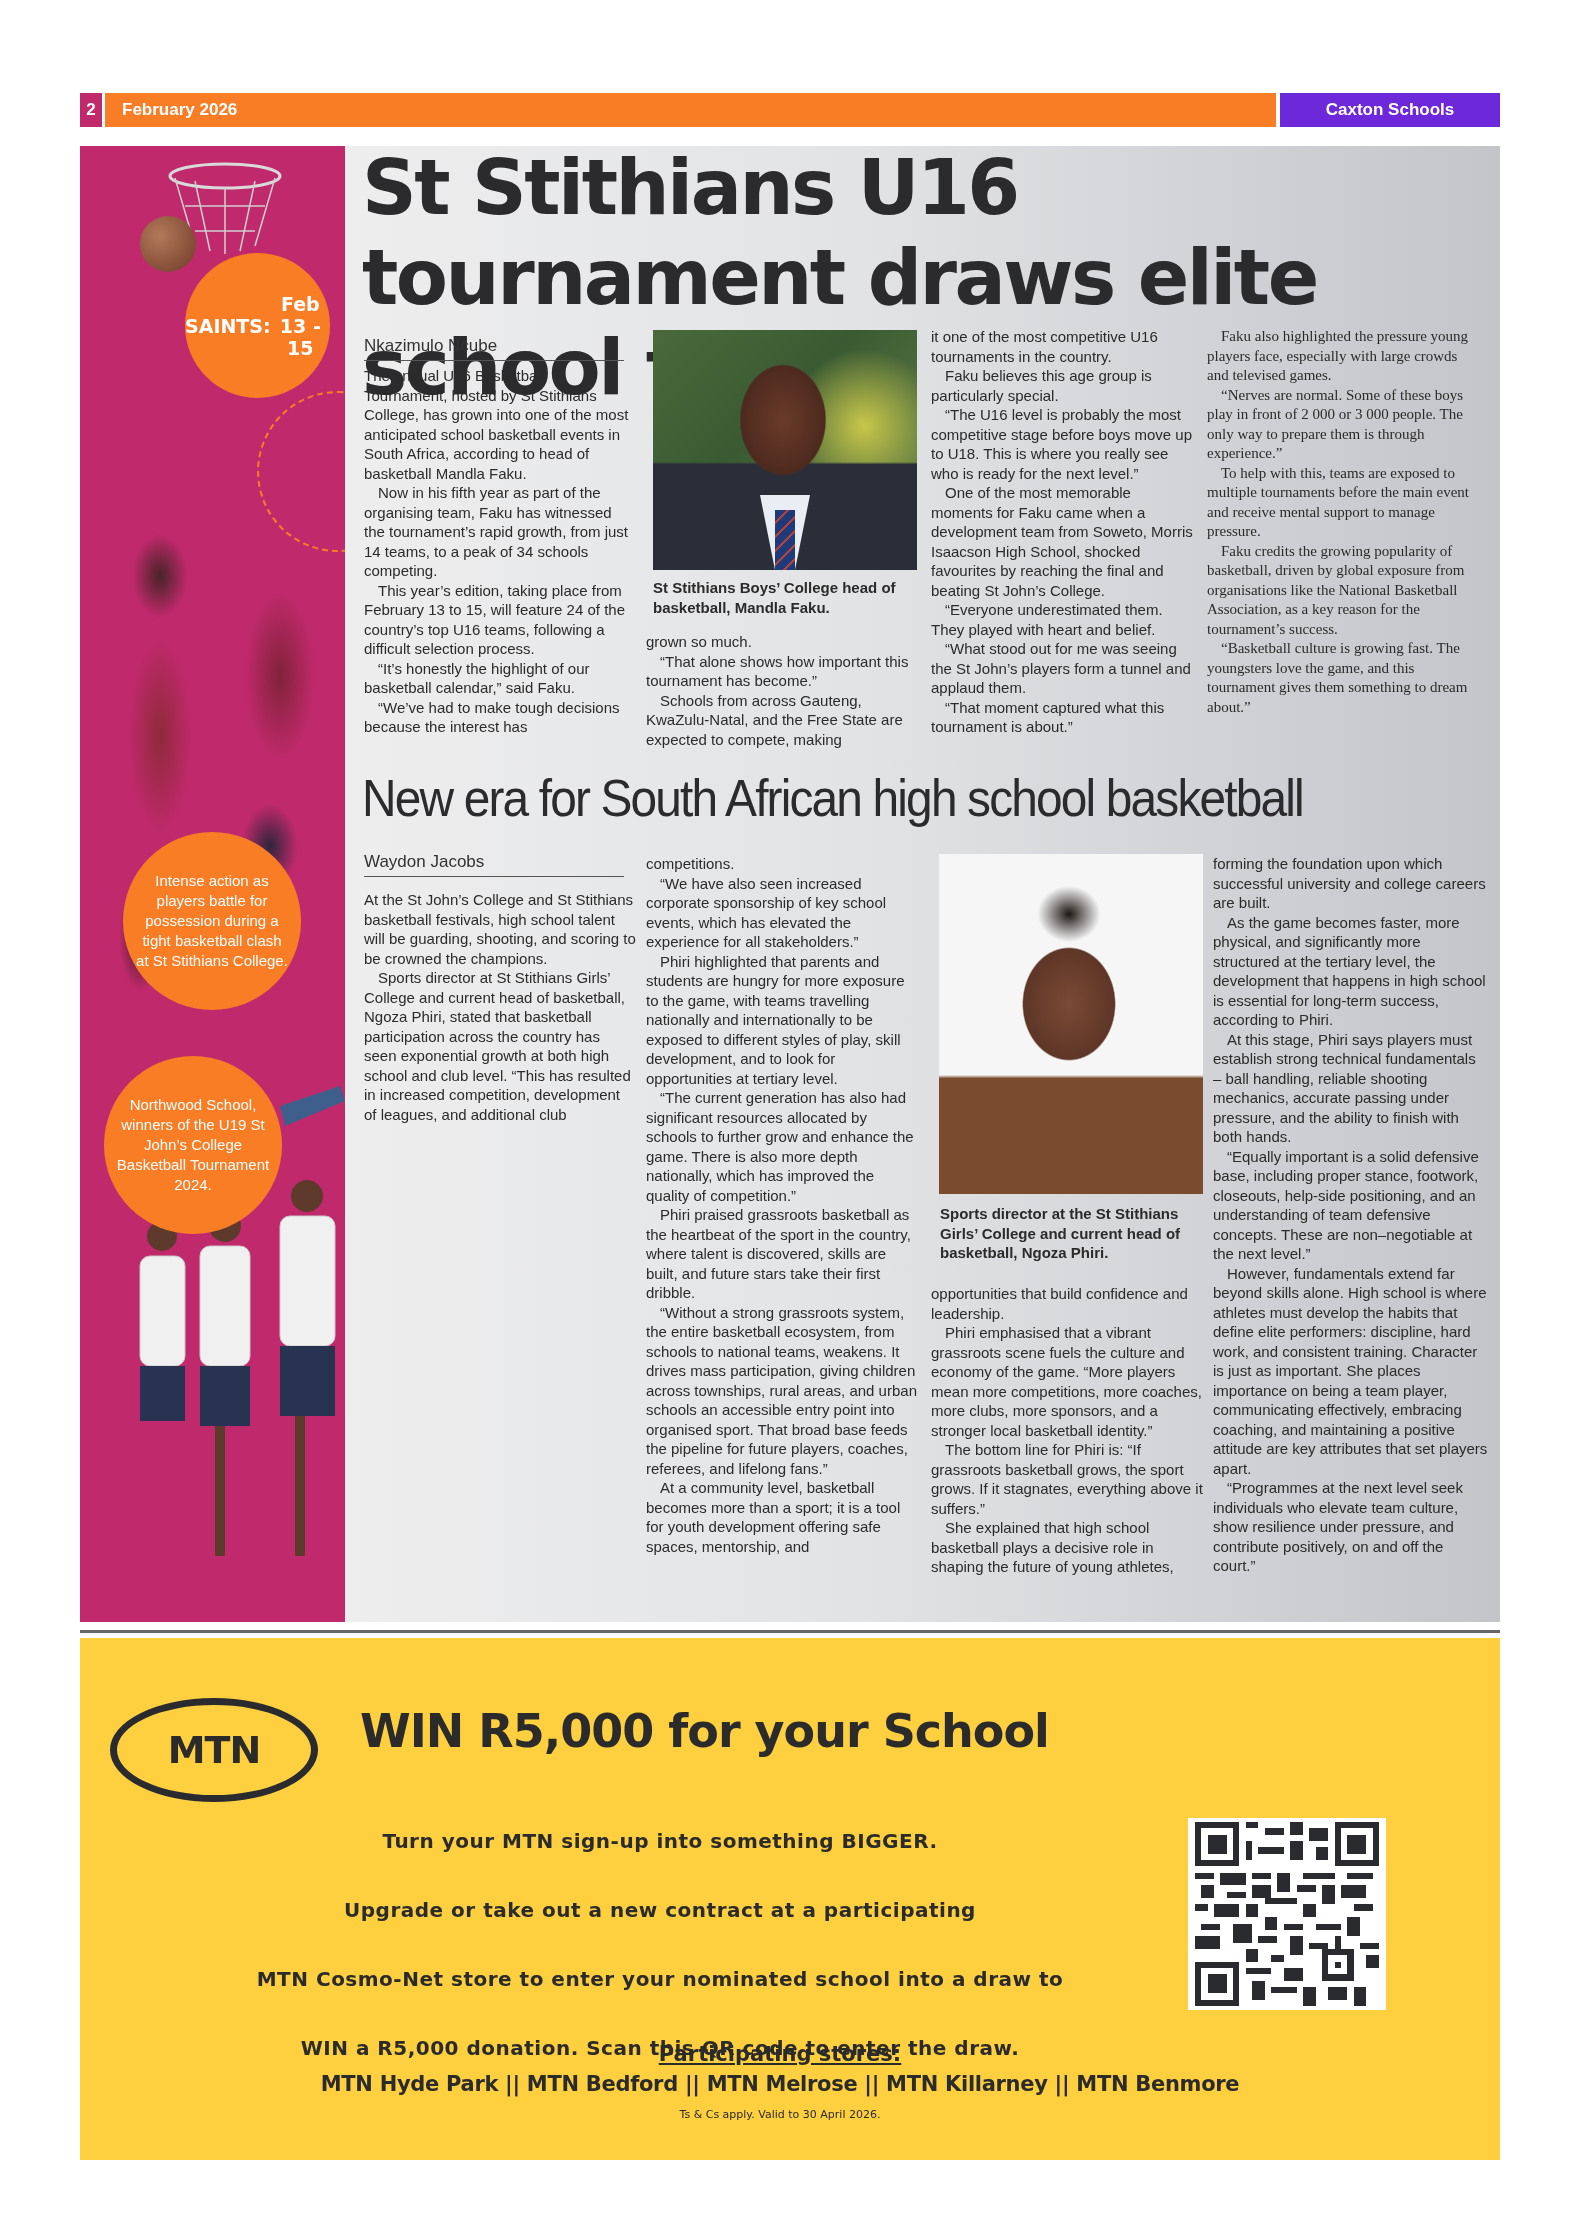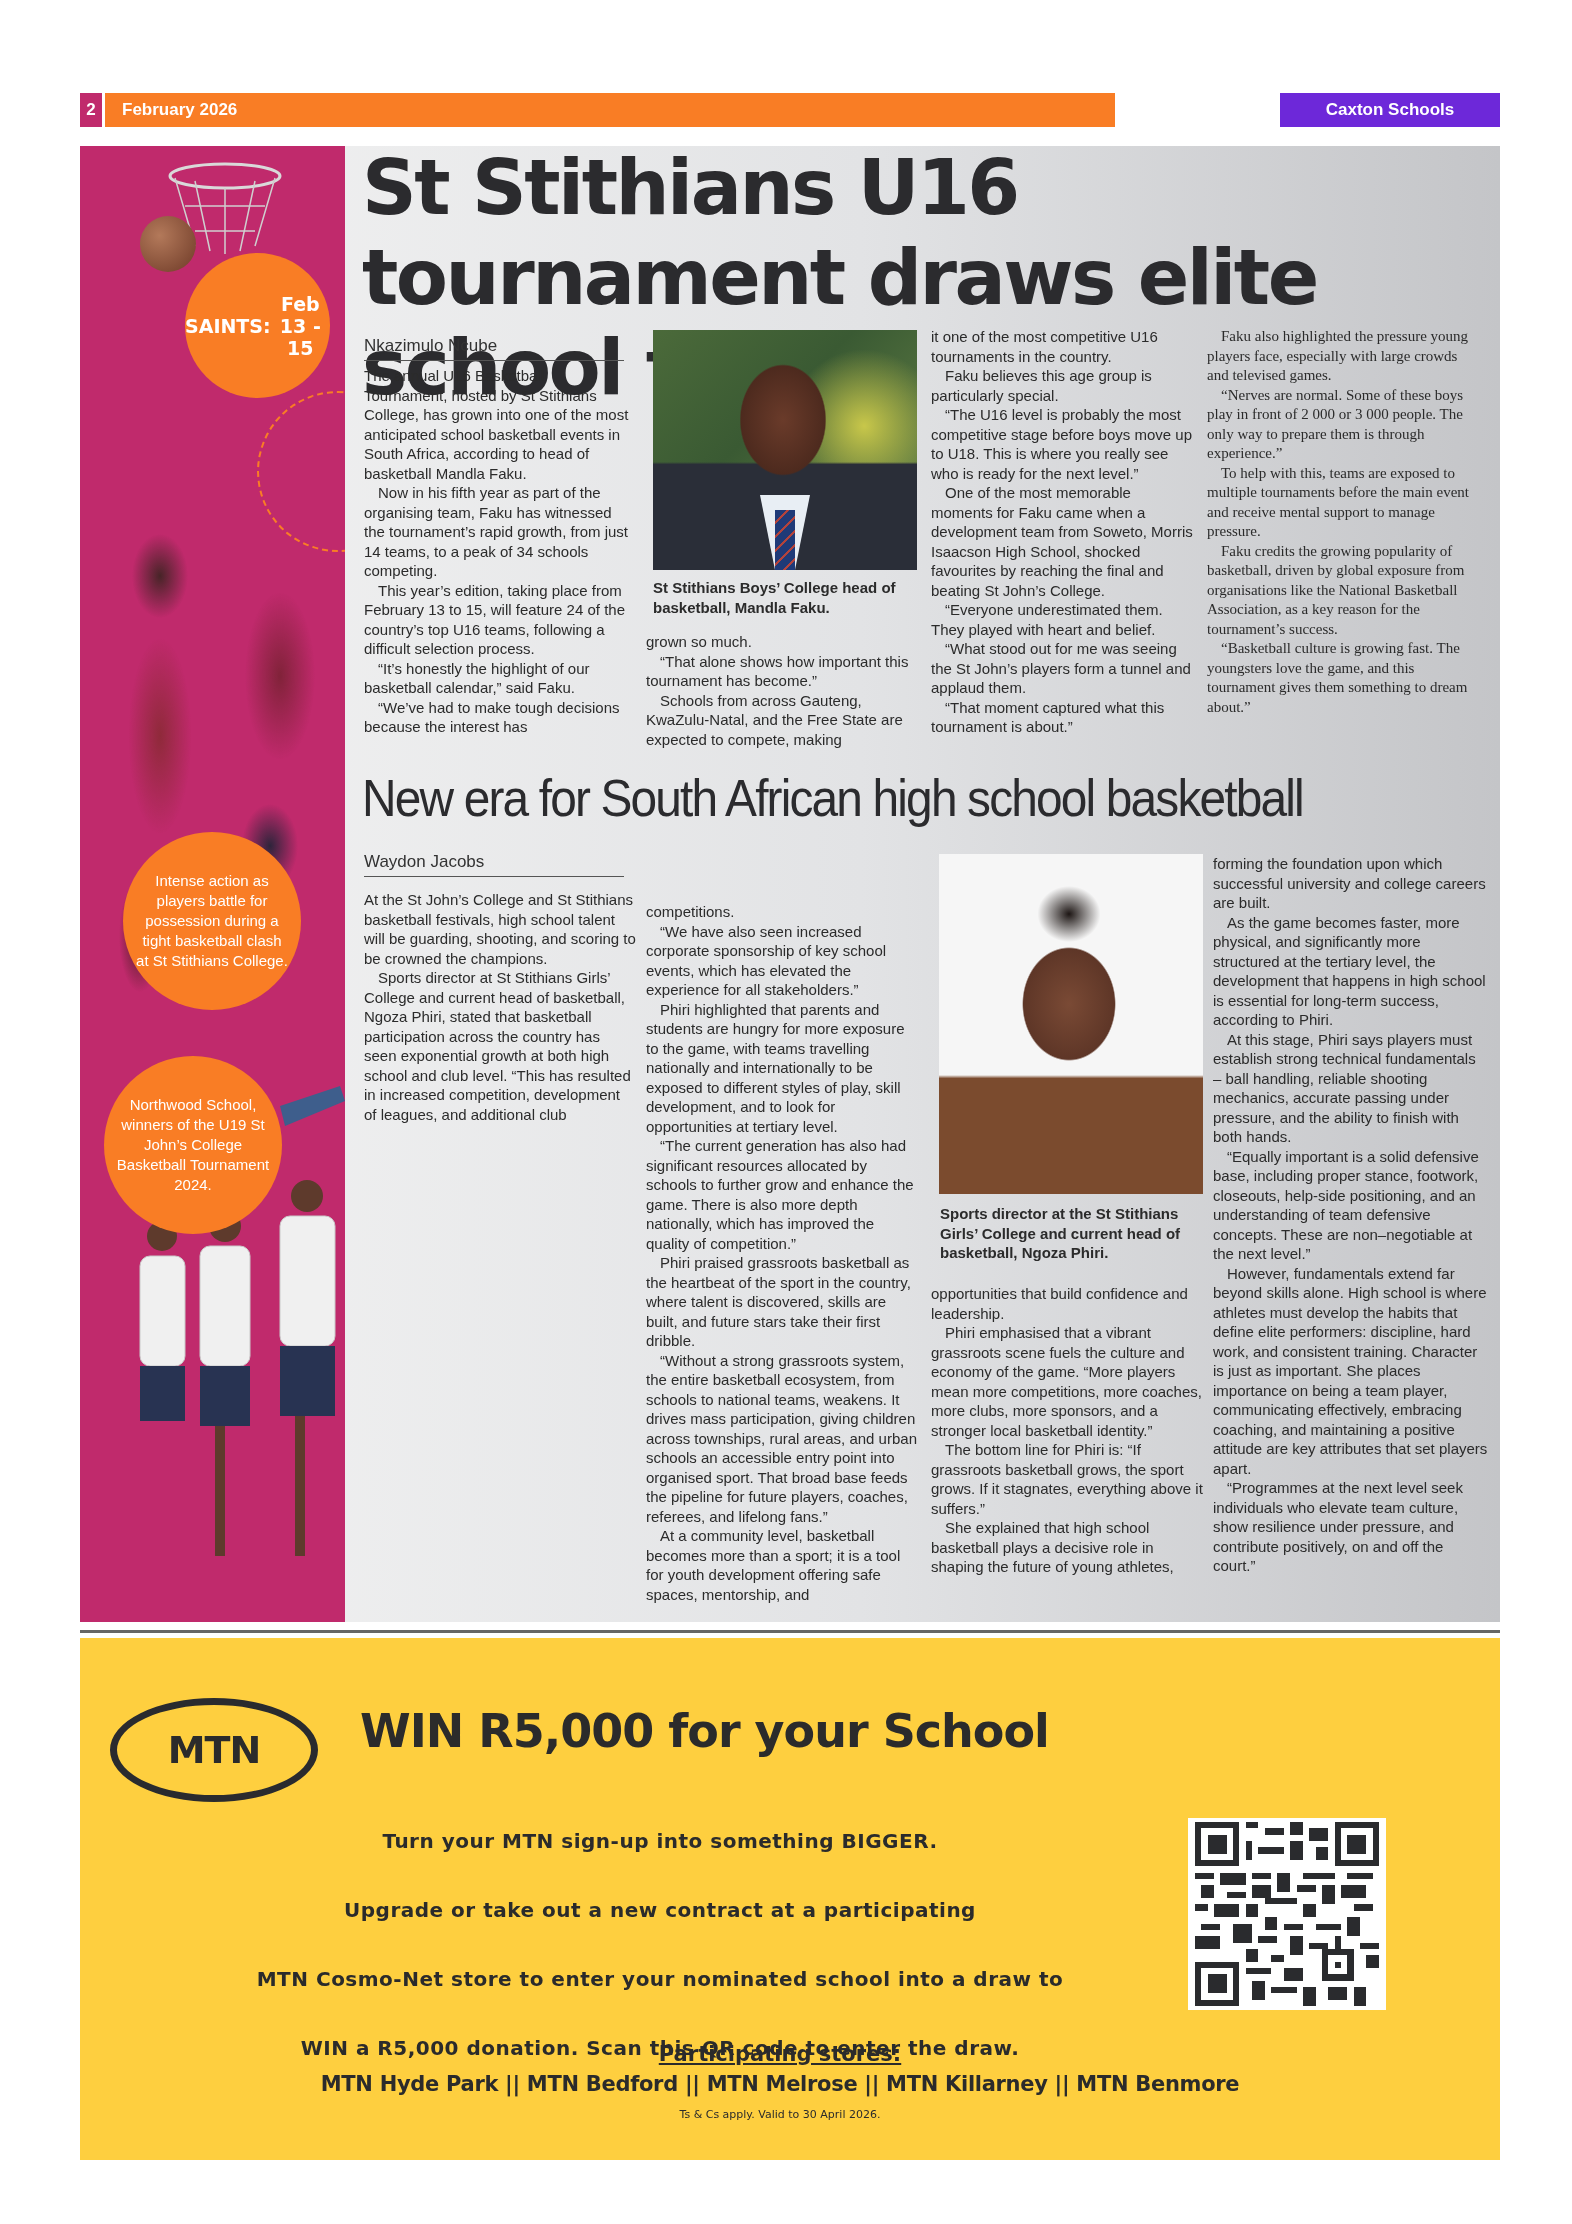--- a/index.html
+++ b/index.html
@@ -1,21 +1,21 @@
 <!DOCTYPE html>
 <html><head>
 <meta charset="utf-8">
 <style>
   * { box-sizing: border-box; margin: 0; padding: 0; }
   html, body { width: 1572px; height: 2224px; background: #ffffff; }
   body { position: relative; font-family: "Liberation Sans", sans-serif; color: #2b2b2b; overflow: hidden; }
 
   
   .hdr-page { position: absolute; left: 80px; top: 93px; width: 22px; height: 34px; background: #c02a6c; color: #fff; font: bold 17px "Liberation Sans", sans-serif; text-align: center; line-height: 34px; }
-  .hdr-date { position: absolute; left: 105px; top: 93px; width: 1010px; height: 34px; background: #f97d25; color: #fff; font: bold 17px "Liberation Sans", sans-serif; line-height: 34px; padding-left: 17px; }
+  .hdr-date { position: absolute; left: 105px; top: 93px; width: 1171px; height: 34px; background: #f97d25; color: #fff; font: bold 17px "Liberation Sans", sans-serif; line-height: 34px; padding-left: 17px; }
   .hdr-pub { position: absolute; left: 1280px; top: 93px; width: 220px; height: 34px; background: #6d28d9; color: #fff; font: bold 17px "Liberation Sans", sans-serif; line-height: 34px; text-align: center; }
 
   
   .panel { position: absolute; left: 80px; top: 146px; width: 1420px; height: 1476px; background: linear-gradient(90deg, #f3f3f3 0%, #e2e3e5 55%, #c4c5c8 100%); }
   .sidebar { position: absolute; left: 80px; top: 146px; width: 265px; height: 1476px; background: #c02a6c; overflow: hidden; }
 
   
   .photo-hoop { position: absolute; left: 60px; top: 10px; width: 150px; height: 110px; }
   .ball { position: absolute; left: 60px; top: 70px; width: 56px; height: 56px; border-radius: 50%; background: radial-gradient(circle at 35% 35%, #b3795a, #6e3a27); }
   .photo-players1 { position: absolute; left: 0; top: 230px; width: 265px; height: 640px; background:
@@ -166,21 +166,21 @@
 </div>
 
 <h2 class="headline2">New era for South African high school basketball</h2>
 <div class="byline" style="left:364px;top:852px;width:260px;">Waydon Jacobs</div>
 
 <div class="col" style="left:364px;top:890px;width:272px;">
   <p class="first">At the St John’s College and St Stithians basketball festivals, high school talent will be guarding, shooting, and scoring to be crowned the champions.</p>
   <p>Sports director at St Stithians Girls’ College and current head of basketball, Ngoza Phiri, stated that basketball participation across the country has seen exponential growth at both high school and club level. “This has resulted in increased competition, development of leagues, and additional club</p>
 </div>
 
-<div class="col" style="left:646px;top:902px;width:272px;">
+<div class="col" style="left:646px;top:854px;width:272px;">
   <p class="first">competitions.</p>
   <p>“We have also seen increased corporate sponsorship of key school events, which has elevated the experience for all stakeholders.”</p>
   <p>Phiri highlighted that parents and students are hungry for more exposure to the game, with teams travelling nationally and internationally to be exposed to different styles of play, skill development, and to look for opportunities at tertiary level.</p>
   <p>“The current generation has also had significant resources allocated by schools to further grow and enhance the game. There is also more depth nationally, which has improved the quality of competition.”</p>
   <p>Phiri praised grassroots basketball as the heartbeat of the sport in the country, where talent is discovered, skills are built, and future stars take their first dribble.</p>
   <p>“Without a strong grassroots system, the entire basketball ecosystem, from schools to national teams, weakens. It drives mass participation, giving children across townships, rural areas, and urban schools an accessible entry point into organised sport. That broad base feeds the pipeline for future players, coaches, referees, and lifelong fans.”</p>
   <p>At a community level, basketball becomes more than a sport; it is a tool for youth development offering safe spaces, mentorship, and</p>
 </div>
 
 <div class="portrait portrait-phiri"></div>

